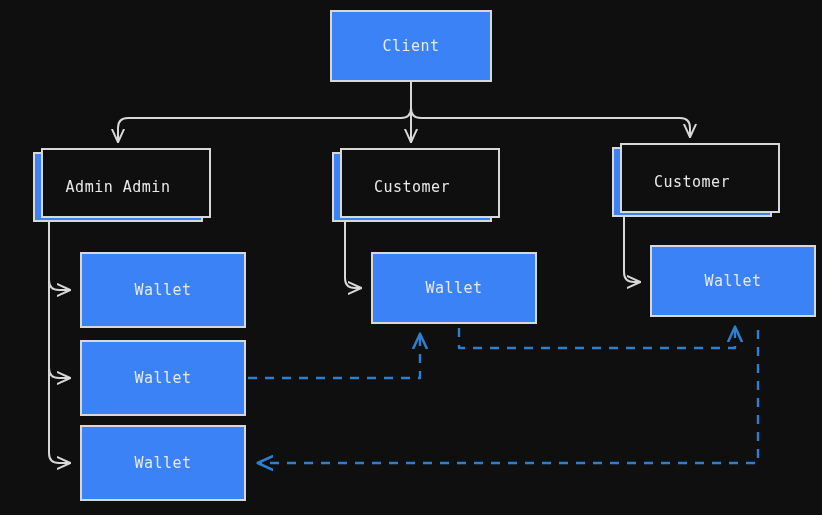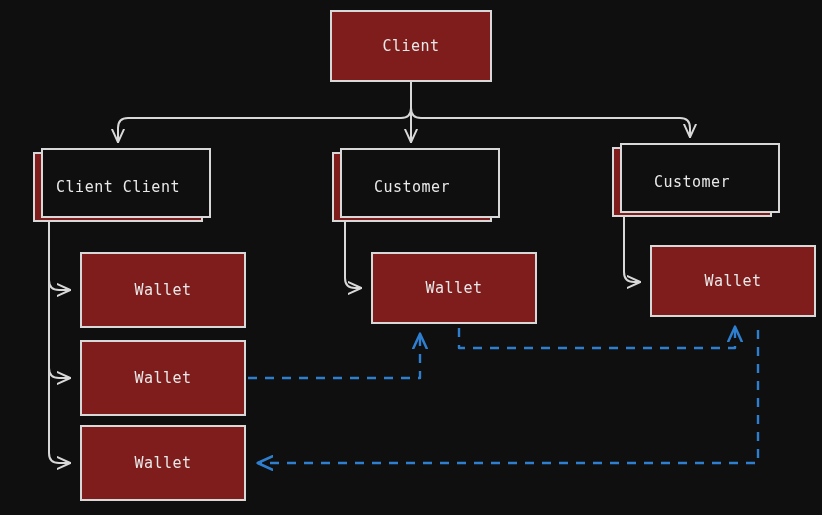--- a/index.html
+++ b/index.html
@@ -28,21 +28,21 @@
     top: 0;
     width: 822px;
     height: 515px;
     pointer-events: none;
   }
   .node {
     position: absolute;
     display: flex;
     align-items: center;
     justify-content: center;
-    background: #7f1d1d;
+    background: #3b82f6;
     border: 2px solid #d8d8d8;
     color: #e9e9e9;
     font-size: 15px;
     letter-spacing: 0.5px;
     white-space: nowrap;
     z-index: 3;
   }
   .node.stacked::before {
     content: "";
     position: absolute;
@@ -92,21 +92,21 @@
       <path d="M 459 328 L 459 348 L 735 348 L 735 327" marker-end="url(#arrow-blue)"></path>
       <path d="M 758 330 L 758 463 L 258 463" marker-end="url(#arrow-blue)"></path>
     </g>
   </svg>
 
   <div class="node" style="left:330px; top:10px; width:162px; height:72px;">
     <span class="node-label">Client</span>
   </div>
 
   <div class="node stacked" style="left:33px; top:152px; width:170px; height:70px;">
-    <span class="node-label">Client Client</span>
+    <span class="node-label">Admin Admin</span>
   </div>
 
   <div class="node stacked" style="left:332px; top:152px; width:160px; height:70px;">
     <span class="node-label">Customer</span>
   </div>
 
   <div class="node stacked" style="left:612px; top:147px; width:160px; height:70px;">
     <span class="node-label">Customer</span>
   </div>
 

